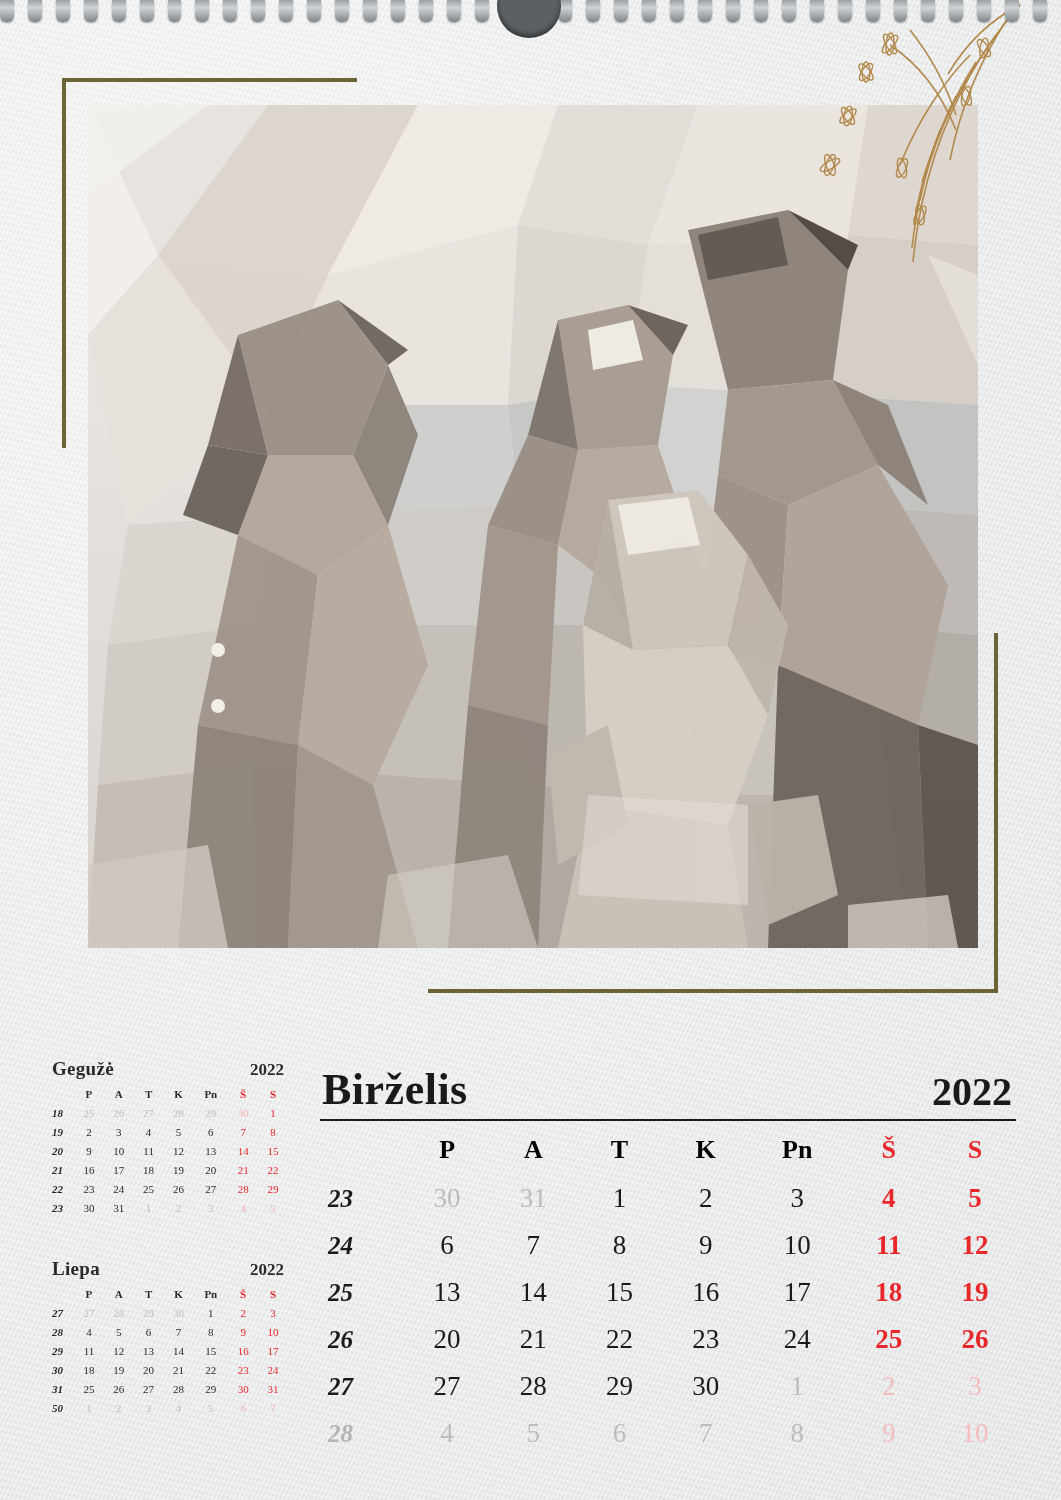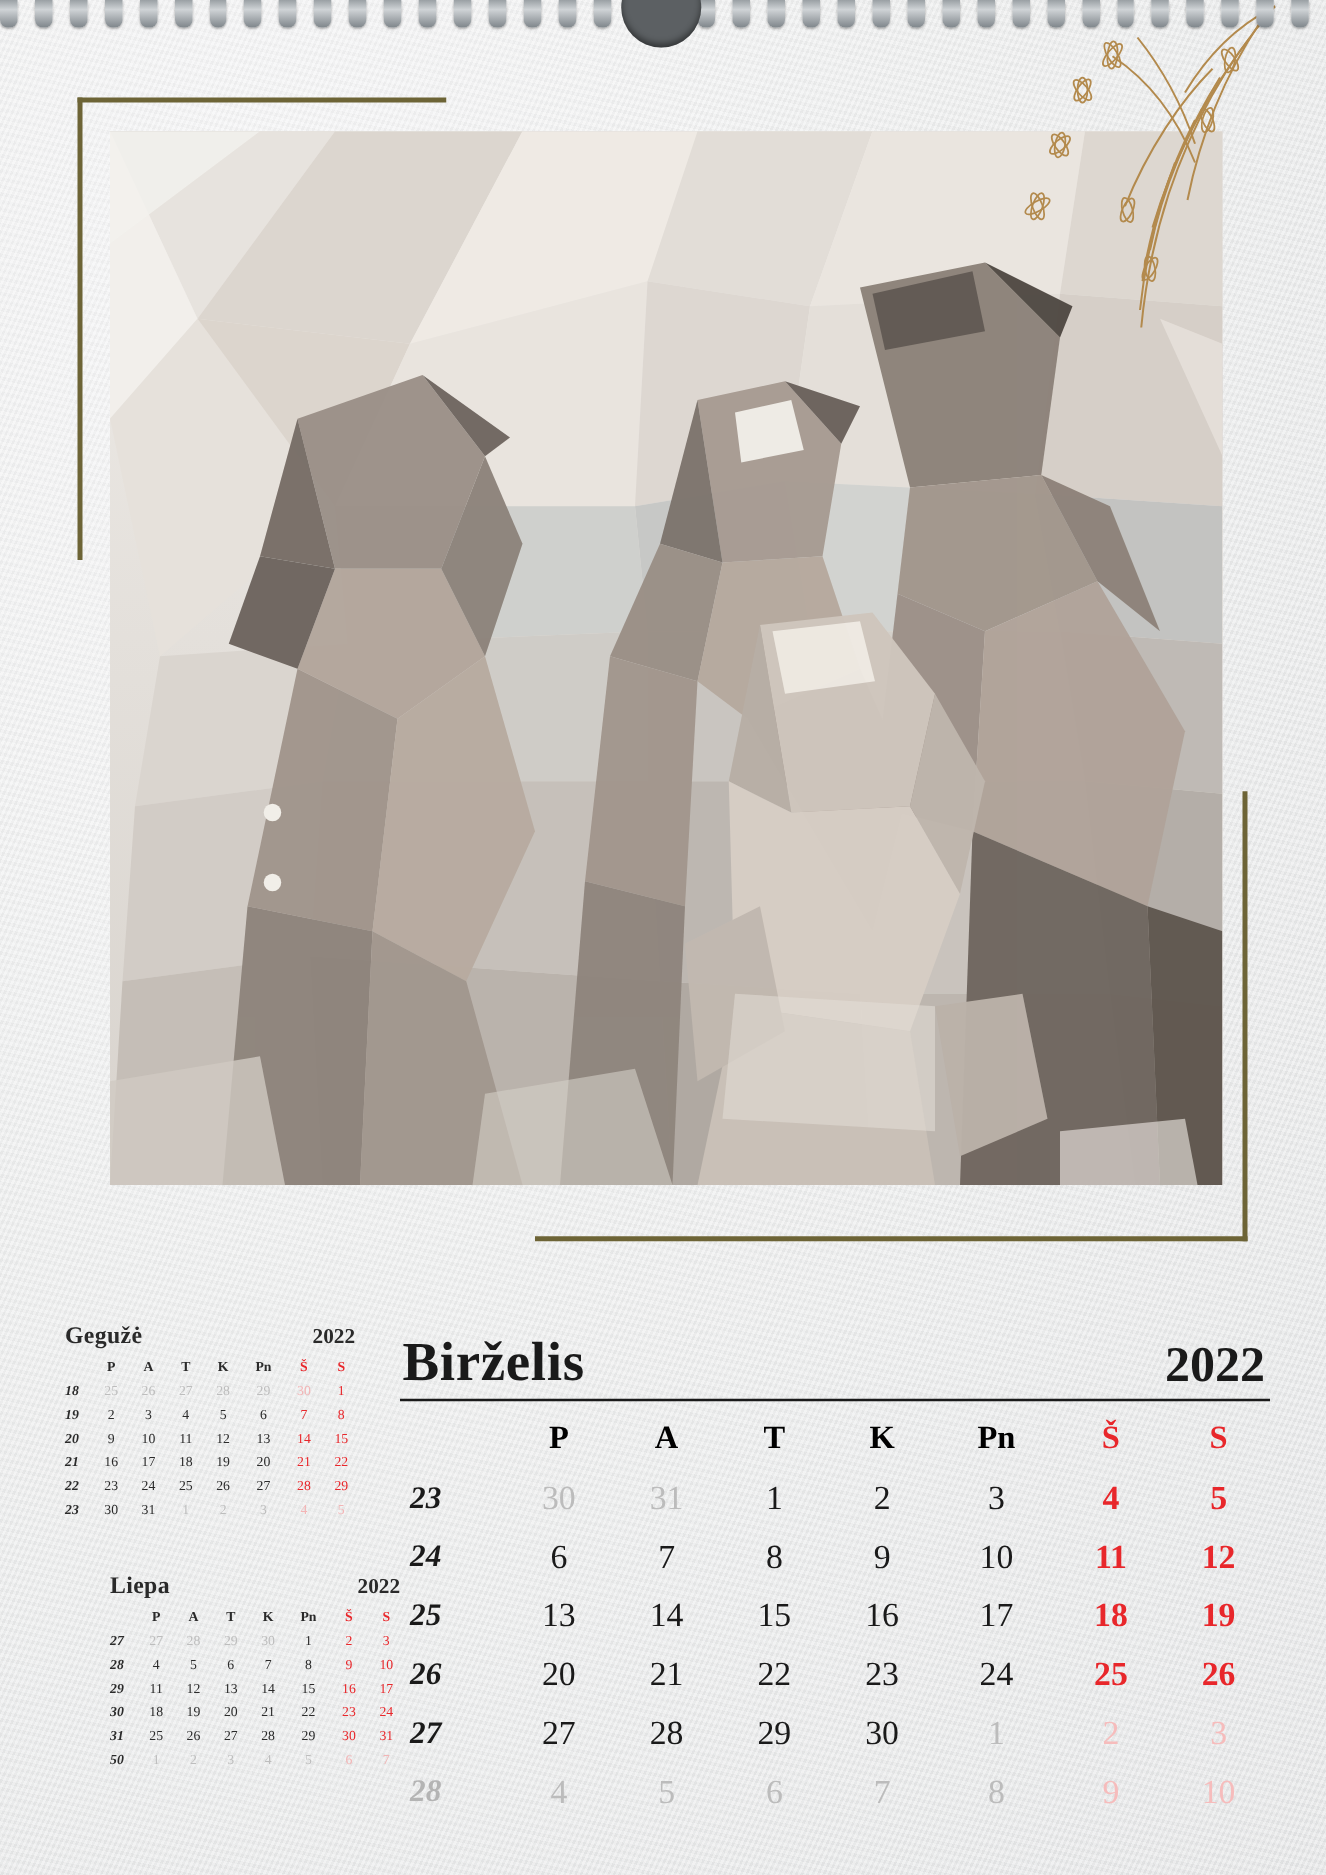--- a/index.html
+++ b/index.html
@@ -67,21 +67,21 @@
 
   
   #sprig { position:absolute; left:770px; top:-60px; width:260px; height:340px; z-index:30; }
 
   
   #cal { position:absolute; left:0; top:1040px; width:1061px; height:460px; }
 
   
   .mini { position:absolute; width:240px; color:#2a2a2a; }
   #mini-may  { left:48px; top:18px; }
-  #mini-jul  { left:48px; top:218px;margin-left:36px; }
+  #mini-jul  { left:48px; top:218px; }
   .mini-head { display:flex; justify-content:space-between; align-items:baseline; padding:0 4px 4px 4px; }
   .mini-name { font-size:19px; font-weight:700; letter-spacing:.3px; }
   .mini-year { font-size:17px; font-weight:700; }
   .mini table { border-collapse:collapse; width:100%; font-size:11px; }
   .mini th, .mini td { text-align:center; padding:3.5px 0; font-weight:700; }
   .mini thead th { font-size:11px; }
   .mini td.wk, .mini th.wk { font-style:italic; font-weight:700; text-align:left; padding-left:4px; width:26px; }
   .mini td.sat, .mini th.sat { color:#e8272b; }
   .mini td.sun, .mini th.sun { color:#e8272b; }
   .mini td.out { color:#bdbdbd; }

